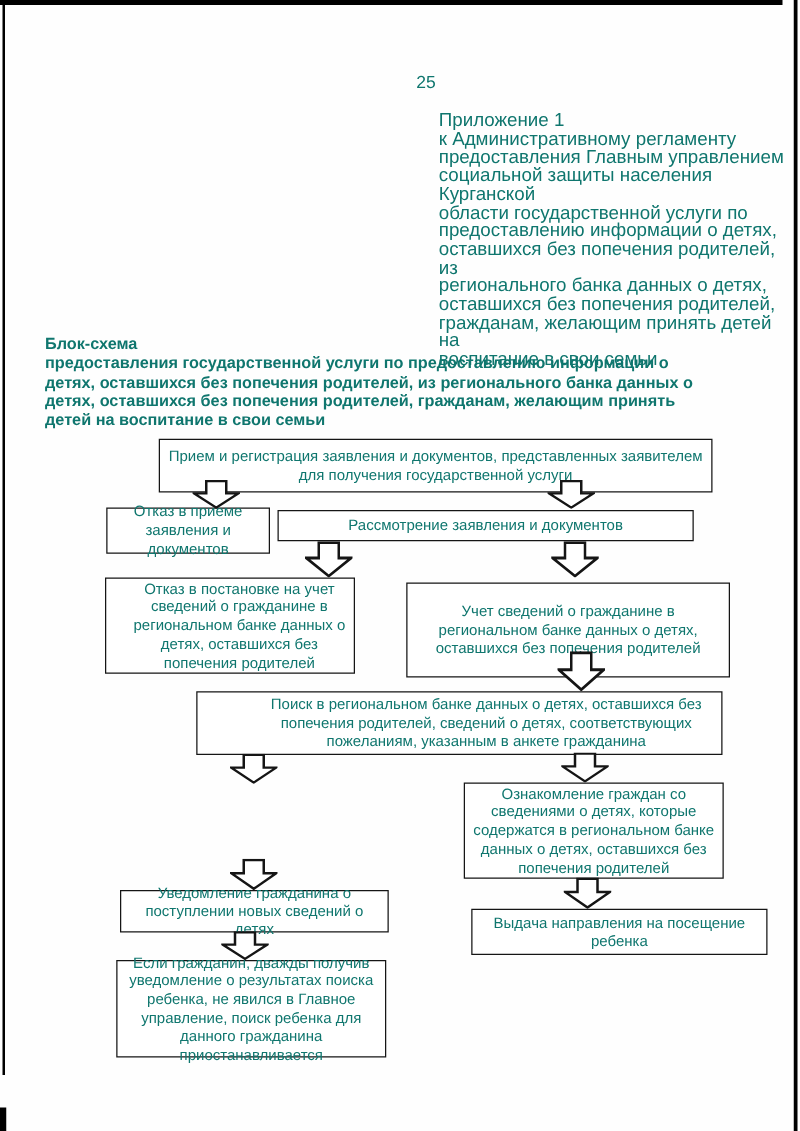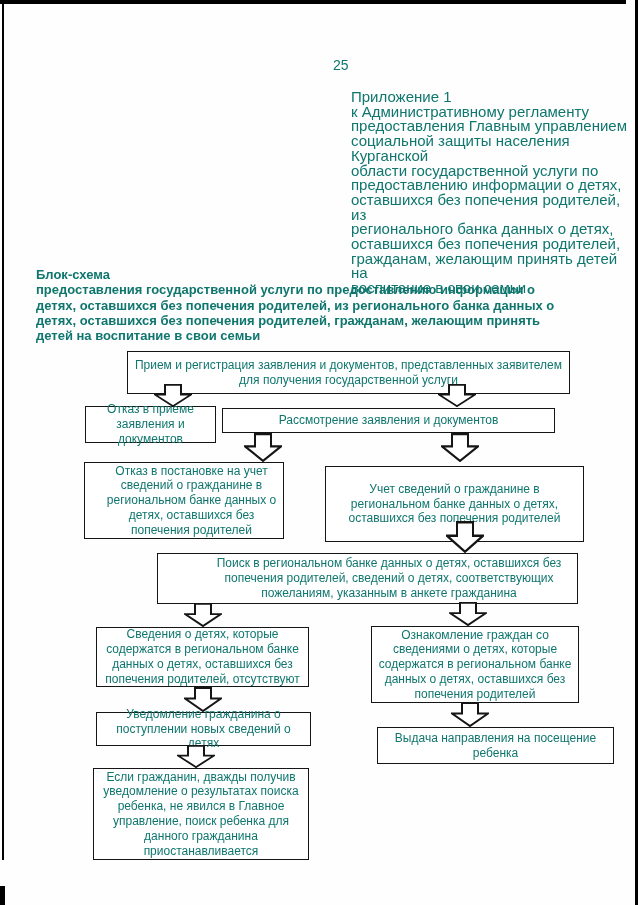--- a/index.html
+++ b/index.html
@@ -35,21 +35,21 @@
   #n-reception        { left:127px; top:351px; width:443px; height:43px; }
   #n-refusal-accept   { left:85px;  top:406px; width:131px; height:37px; }
   #n-review           { left:222px; top:408px; width:333px; height:25px; }
   #n-refusal-register { left:84px;  top:462px; width:200px; height:77px;padding-left:20px; }
   #n-register         { left:313px; top:466px; width:259px; height:76px;margin-left:12px; }
   #n-search           { left:157px; top:553px; width:421px; height:51px;padding-left:48px; }
   #n-no-info          { left:96px;  top:627px; width:213px; height:60px; }
   #n-familiarize      { left:371px; top:626px; width:208px; height:77px; }
   #n-notify           { left:96px;  top:712px; width:215px; height:34px; }
   #n-referral         { left:377px; top:727px; width:237px; height:37px; }
-  #n-suspend          { left:93px;  top:768px; width:216px; height:92px; }
+  #n-suspend          { left:93px;  top:768px; width:216px; height:78px; }
 
   .arrow { position:absolute; }
 </style>
 </head>
 <body>
 
 <div class="page">
 
   <div class="edge-top"></div>
   <div class="edge-right"></div>
@@ -73,21 +73,20 @@
 детях, оставшихся без попечения родителей, из регионального банка данных о
 детях, оставшихся без попечения родителей, гражданам, желающим принять
 детей на воспитание в свои семьи</div>
 
   <div class="node" id="n-reception">Прием и регистрация заявления и документов, представленных заявителем для получения государственной услуги</div>
   <div class="node" id="n-refusal-accept">Отказ в приеме заявления и документов</div>
   <div class="node" id="n-review">Рассмотрение заявления и документов</div>
   <div class="node" id="n-refusal-register">Отказ в постановке на учет сведений о гражданине в региональном банке данных о детях, оставшихся без попечения родителей</div>
   <div class="node" id="n-register">Учет сведений о гражданине в региональном банке данных о детях, оставшихся без попечения родителей</div>
   <div class="node" id="n-search">Поиск в региональном банке данных о детях, оставшихся без попечения родителей, сведений о детях, соответствующих пожеланиям, указанным в анкете гражданина</div>
-  <div class="node" id="n-no-info">Сведения о детях, которые содержатся в региональном банке данных о детях, оставшихся без попечения родителей, отсутствуют</div>
   <div class="node" id="n-notify">Уведомление гражданина о поступлении новых сведений о детях</div>
   <div class="node" id="n-familiarize">Ознакомление граждан со сведениями о детях, которые содержатся в региональном банке данных о детях, оставшихся без попечения родителей</div>
   <div class="node" id="n-referral">Выдача направления на посещение ребенка</div>
   <div class="node" id="n-suspend">Если гражданин, дважды получив уведомление о результатах поиска ребенка, не явился в Главное управление, поиск ребенка для данного гражданина приостанавливается</div>
 
   <div id="arrow-layer">
       <svg class="arrow" width="38" height="23" viewBox="0 0 38 26" preserveAspectRatio="none" style="left: 154px; top: 384px;">
         <path d="M11,1 H27 V12 H37 L19,25 L1,12 H11 Z" fill="#ffffff" stroke="#151515" stroke-width="2"></path>
       </svg>
       <svg class="arrow" width="38" height="23" viewBox="0 0 38 26" preserveAspectRatio="none" style="left: 438px; top: 384px;">

